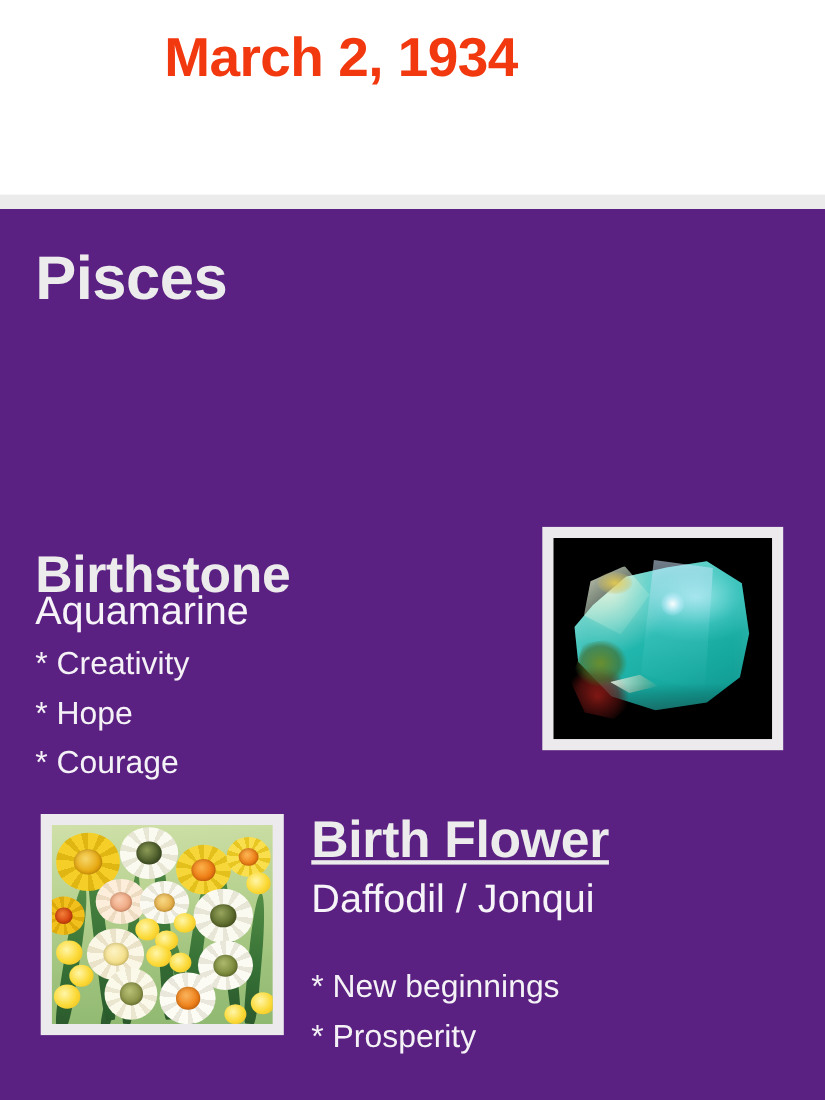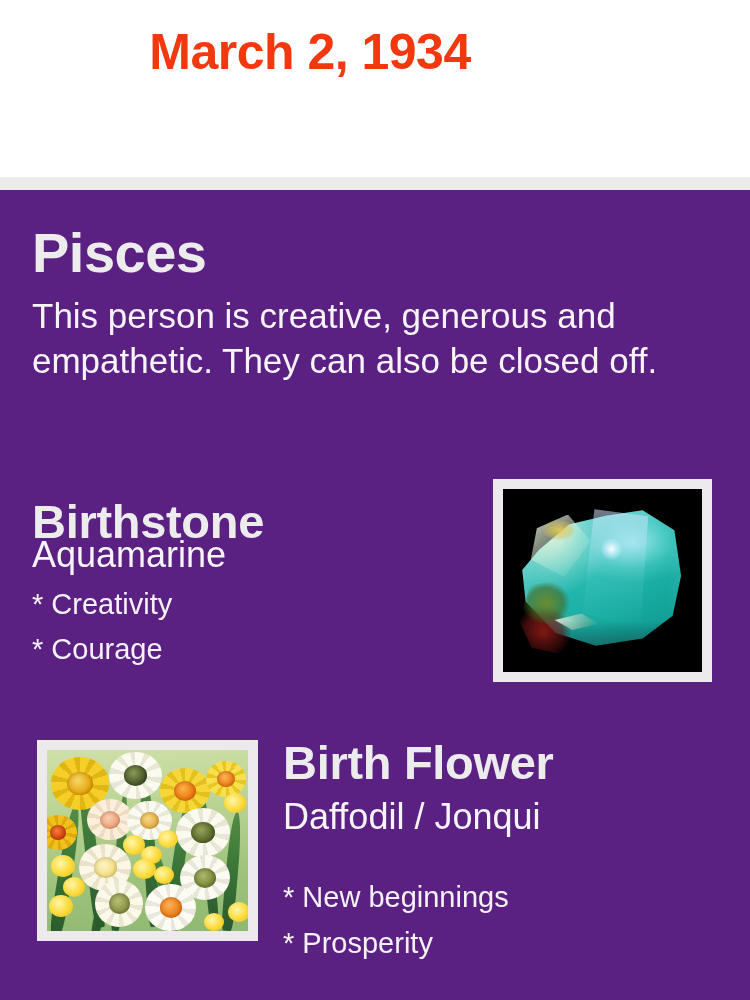--- a/index.html
+++ b/index.html
@@ -149,20 +149,21 @@
   .flower-title {
     position: absolute;
     left: 283px;
     top: 736px;
     font-size: 47px;
     font-weight: bold;
     color: #ececec;
     line-height: 54px;
     letter-spacing: -0.3px;
     white-space: nowrap;
+    text-decoration: underline;
   }
   .flower-name {
     position: absolute;
     left: 283px;
     top: 795px;
     font-size: 36px;
     font-weight: normal;
     color: #f6f4f8;
     line-height: 44px;
     white-space: nowrap;
@@ -355,26 +356,26 @@
 
   <div class="header">
     <div class="header-date">March 2, 1934</div>
   </div>
 
   <div class="divider"></div>
 
   <div class="panel"></div>
 
   <div class="zodiac-title">Pisces</div>
-  <div class="zodiac-desc">This person is creative, generous and empathetic. They can also be closed off.</div>
 
   <div class="stone-title">Birthstone</div>
   <div class="stone-name">Aquamarine</div>
   <div class="stone-traits">
     <div class="trait">* Creativity</div>
+    <div class="trait">* Hope</div>
     <div class="trait">* Courage</div>
   </div>
 
   <div class="img-frame stone-frame">
     <div class="img-inner">
       <div class="stone-canvas">
         <div class="crystal-main"></div>
         <div class="crystal-facet-a"></div>
         <div class="crystal-facet-b"></div>
         <div class="crystal-yellow"></div>

